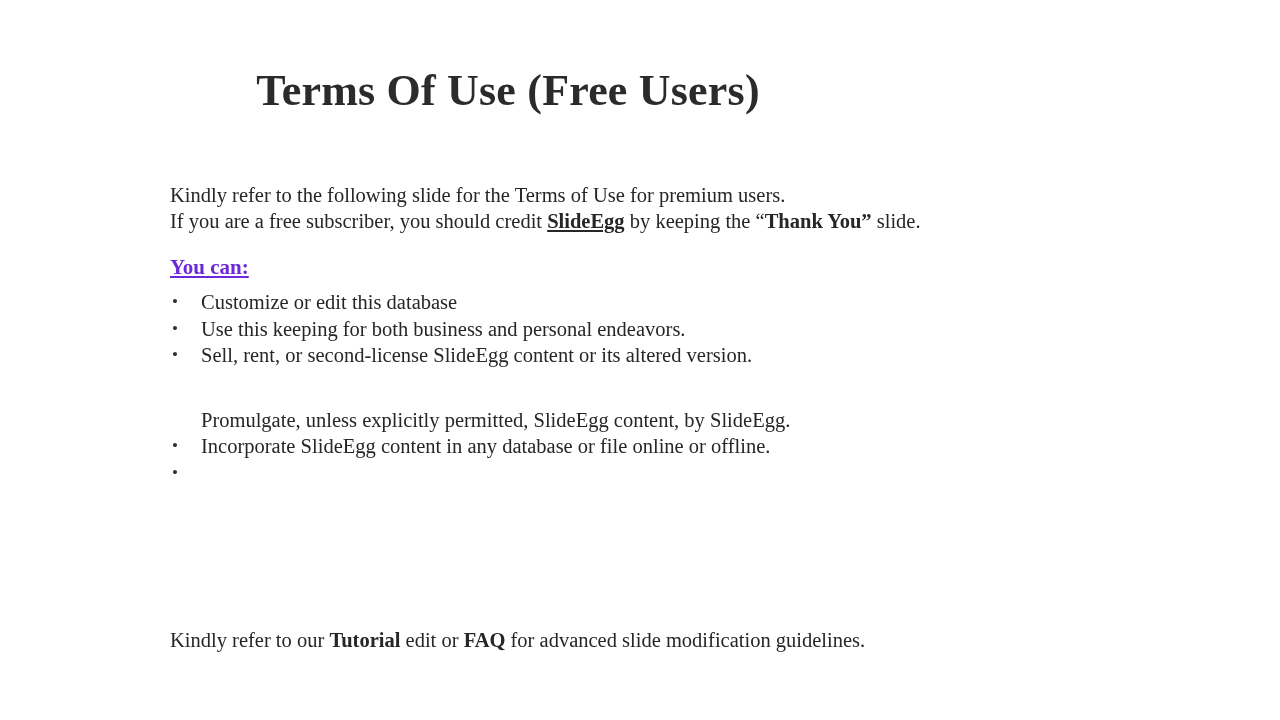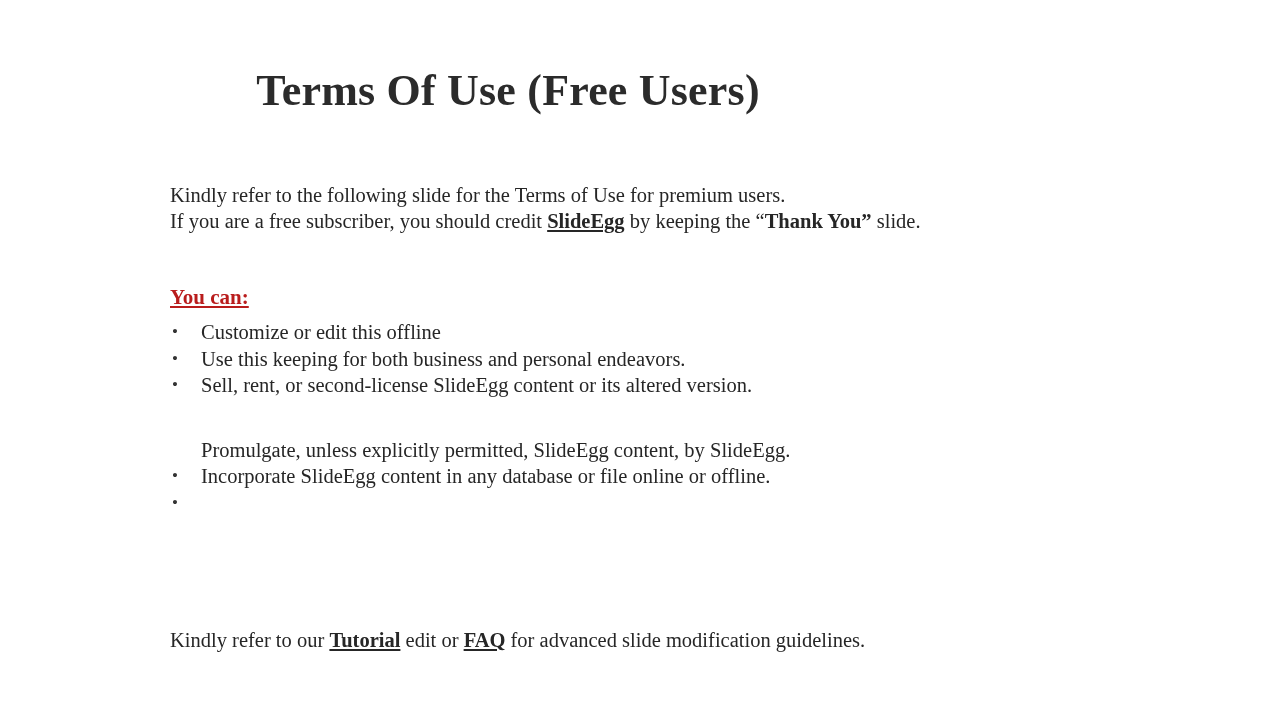--- a/index.html
+++ b/index.html
@@ -48,26 +48,26 @@
     display: block;
   }
   .bold {
     font-weight: bold;
   }
   .bold-underline {
     font-weight: bold;
     text-decoration: underline;
   }
   .section-head {
-    margin-top: 50px;
+    margin-top: 20px;
     margin-bottom: 10px;
     font-size: 21px;
     font-weight: bold;
     text-decoration: underline;
-    color: #b91c1c;
+    color: #6d28d9;
   }
   ul.bullets {
     list-style: none;
     margin: 0;
     padding: 0;
   }
   ul.bullets li {
     position: relative;
     padding-left: 31px;
     margin-bottom: 1px;
@@ -90,21 +90,20 @@
     position: absolute;
     top: 626px;
     left: 170px;
     width: 1050px;
     font-size: 20.5px;
     line-height: 28px;
     color: #262626;
   }
   .u-bold {
     font-weight: bold;
-    text-decoration: underline;
   }
 </style>
 </head>
 <body>
 
 <div class="slide">
 
   <div class="title">Terms Of Use (Free Users)</div>
 
   <div class="body">
@@ -112,21 +111,21 @@
     <p class="intro">
       <span class="line">Kindly refer to the following slide for the Terms of Use for premium users.</span>
       <span class="line"><span>If you are a free subscriber, you should credit </span><span class="bold-underline">SlideEgg</span><span> by keeping the “</span><span class="bold">Thank You”</span><span> slide.</span></span>
     </p>
 
     <div class="section-head">You can:</div>
 
     <ul class="bullets">
       <li>
         <span class="dot">•</span>
-        <span>Customize or edit this offline</span>
+        <span>Customize or edit this database</span>
       </li>
       <li>
         <span class="dot">•</span>
         <span>Use this keeping for both business and personal endeavors.</span>
       </li>
     </ul>
 
 
     <ul class="bullets">
       <li>

